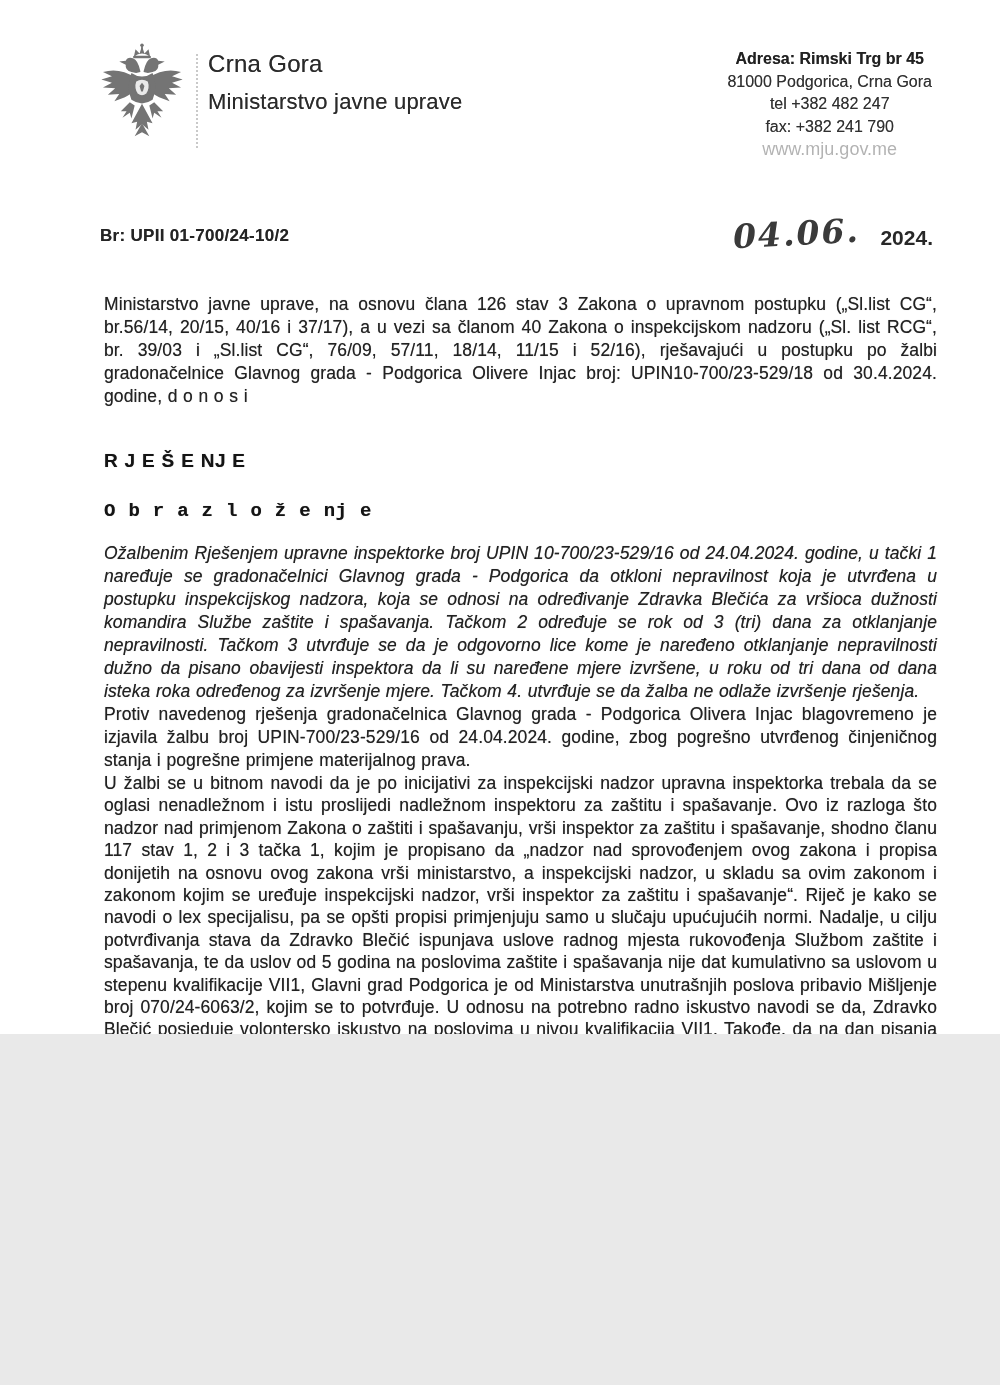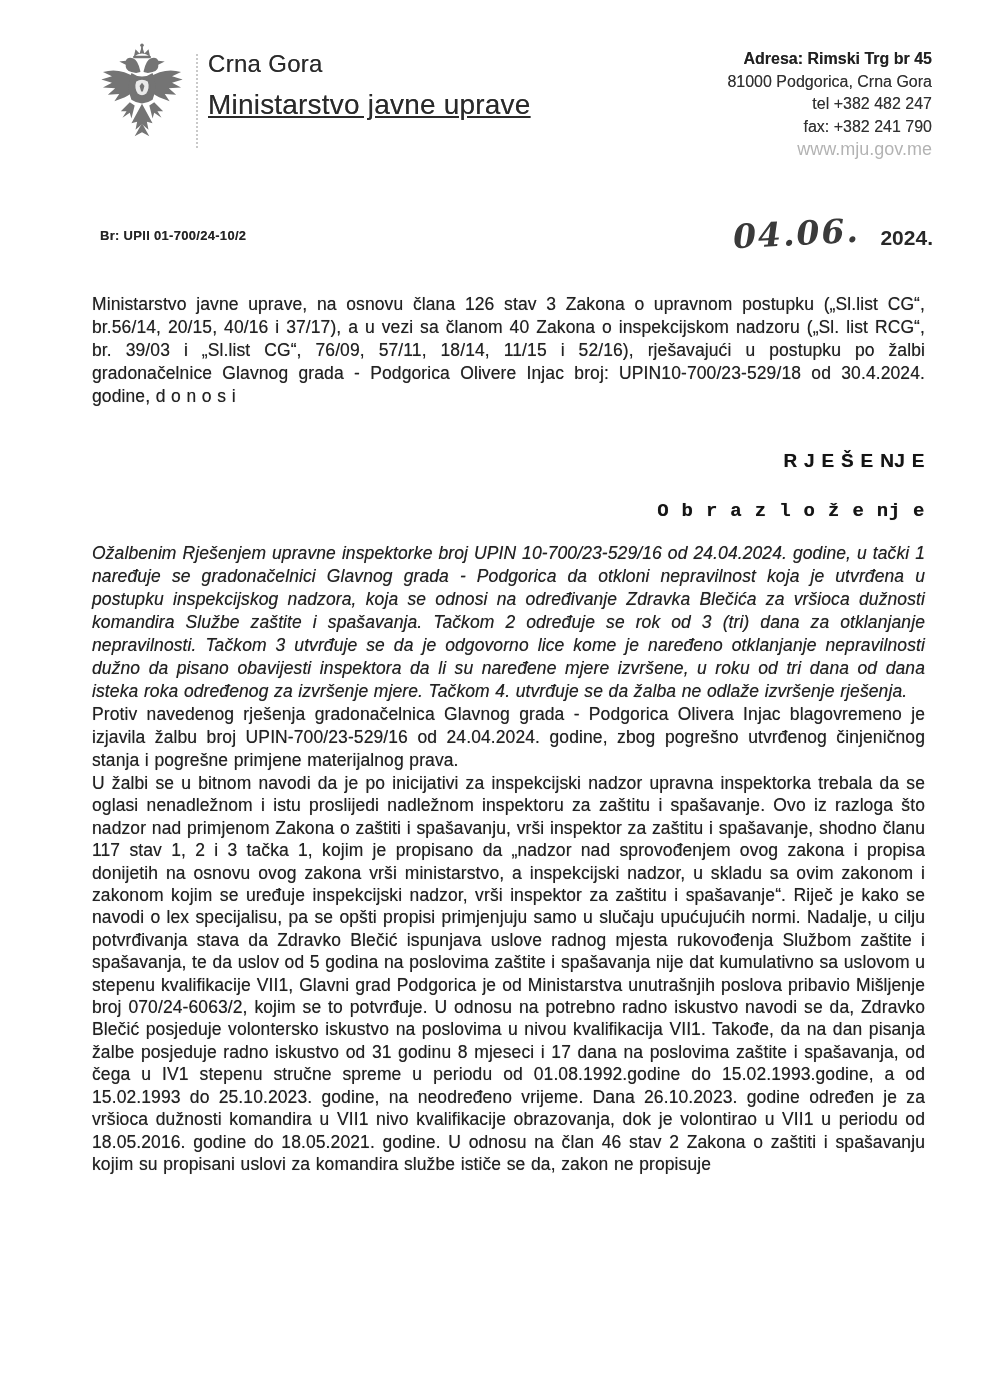--- a/index.html
+++ b/index.html
@@ -1,51 +1,51 @@
 <!DOCTYPE html>
 <html><head>
 <meta charset="utf-8">
 <style>
   html,body{margin:0;padding:0;background:#e9e9e9;}
   .page{
-    position:relative; width:1000px; height:1385px; margin:0 auto;
+    position:relative; width:1000px; height:1034px; margin:0 auto;
     background:#fefefe; overflow:hidden;
     font-family:"Liberation Sans", sans-serif;
     filter: blur(0.3px) contrast(1.02);
   }
   
   .logo{position:absolute; left:93px; top:42px; width:98px; height:122px; opacity:.82; filter:blur(.4px);}
   .head-divider{position:absolute; left:196px; top:54px; height:94px; width:0;
     border-left:2px dotted #9d9d9d; opacity:.55;}
   .org{position:absolute; left:208px; top:50px; color:#2c2c2c;
     text-shadow:0 0 .6px rgba(45,45,45,.65);}
   .org-country{font-size:24px; letter-spacing:.3px; margin-bottom:11px;}
-  .org-ministry{font-size:28px; letter-spacing:.2px;text-decoration:underline;}
-  .contact{position:absolute; right:68px; top:48px; text-align:right;
+  .org-ministry{font-size:22px; letter-spacing:.2px;}
+  .contact{position:absolute; right:68px; top:48px; text-align:center;
     font-size:16px; line-height:22.5px; color:#323232;
     text-shadow:0 0 .6px rgba(50,50,50,.6);}
   .contact-address{font-weight:700; color:#232323;}
   .contact-web{color:#b2b2b2; font-size:18px; text-shadow:none;}
   
   .ref-row{position:absolute; left:100px; top:226px; width:833px; height:48px;}
-  .ref-number{font-size:13px; font-weight:700; letter-spacing:.3px; color:#262626;
+  .ref-number{font-size:17px; font-weight:700; letter-spacing:.3px; color:#262626;
     text-shadow:0 0 .6px rgba(40,40,40,.6);}
   .date-block{position:absolute; right:0; top:-12px; white-space:nowrap;}
   .date-handwritten{font-family:"DejaVu Serif", serif; font-style:italic; font-weight:700;
     font-size:33px; letter-spacing:2px; color:#3b3b3b; display:inline-block;
     transform:rotate(-3deg);}
   .date-year{font-size:21px; font-weight:700; color:#2a2a2a; margin-left:16px;}
   
-  .doc-body{position:absolute; left:92px; top:293px; width:833px;
+  .doc-body{position:absolute; left:104px; top:293px; width:833px;
     font-size:17.5px; line-height:23px; text-align:justify; color:#242424;
     letter-spacing:.1px; word-spacing:.6px;
     text-shadow:0 0 .7px rgba(35,35,35,.6);}
   .doc-body p{margin:0;}
   .p-intro{margin-bottom:0;}
-  .h-center{text-align:right; font-size:19px; line-height:26px; font-weight:700;
+  .h-center{text-align:left; font-size:19px; line-height:26px; font-weight:700;
     color:#161616; margin:0; letter-spacing:.5px;}
   .h-rjesenje{margin:40px 0 24px;}
   .p-decision{margin-bottom:0;}
   .h-obraz{margin:21px 0 18px;font-family:Liberation Mono, monospace;}
   .p-1{margin-bottom:22px;font-style:italic;}
   .p-2{margin-bottom:21px;}
   .p-3{line-height:22.4px;}
 </style>
 </head>
 <body>

